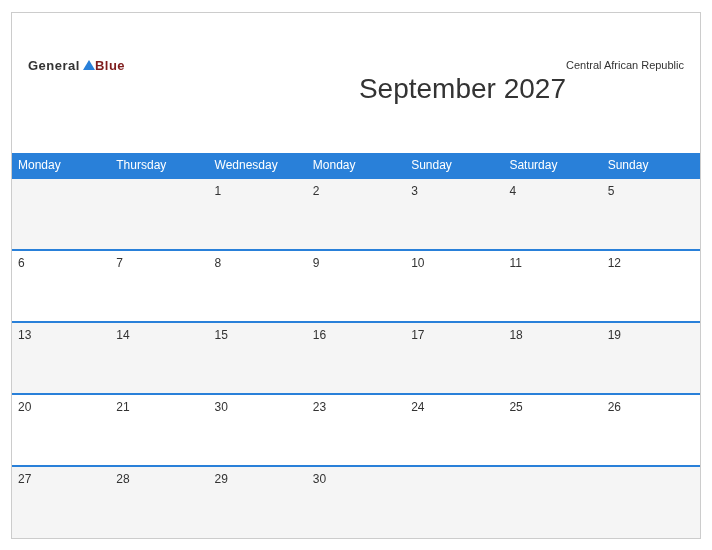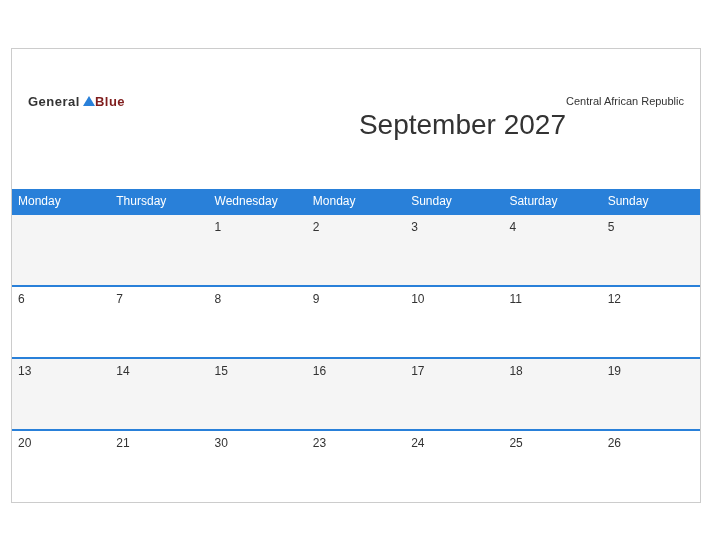--- a/index.html
+++ b/index.html
@@ -158,15 +158,24 @@
         </tr>
         <tr>
           <td><span class="day-num">20</span></td>
           <td><span class="day-num">21</span></td>
           <td><span class="day-num">30</span></td>
           <td><span class="day-num">23</span></td>
           <td><span class="day-num">24</span></td>
           <td><span class="day-num">25</span></td>
           <td><span class="day-num">26</span></td>
         </tr>
+        <tr>
+          <td><span class="day-num">27</span></td>
+          <td><span class="day-num">28</span></td>
+          <td><span class="day-num">29</span></td>
+          <td><span class="day-num">30</span></td>
+          <td></td>
+          <td></td>
+          <td></td>
+        </tr>
       </tbody>
   </table>
 </div>
 
 </body></html>

